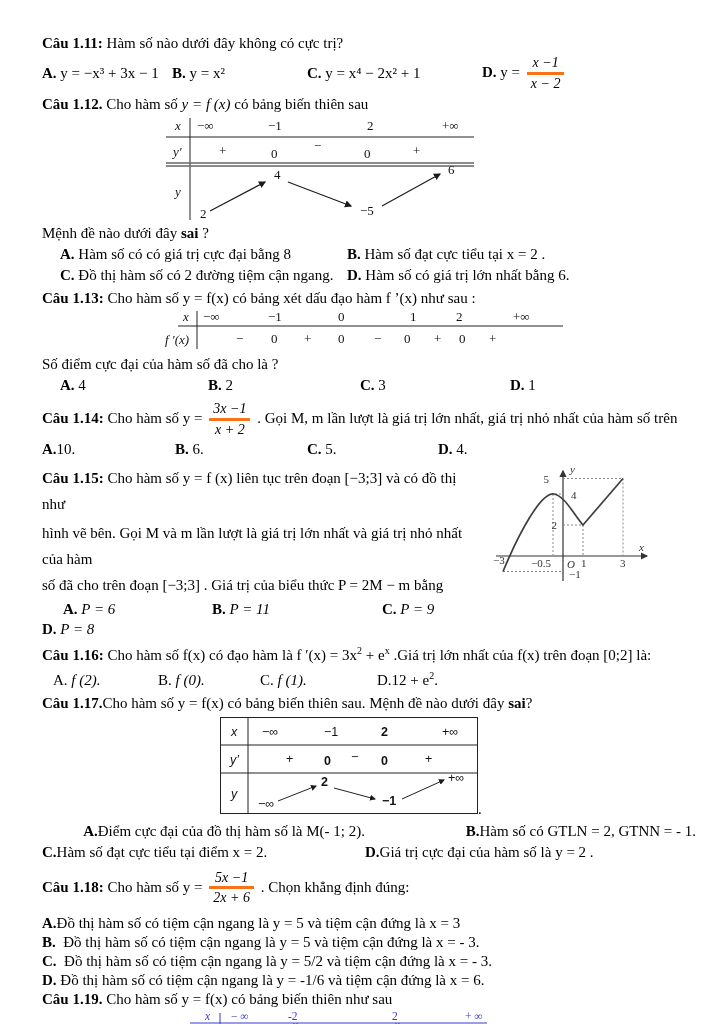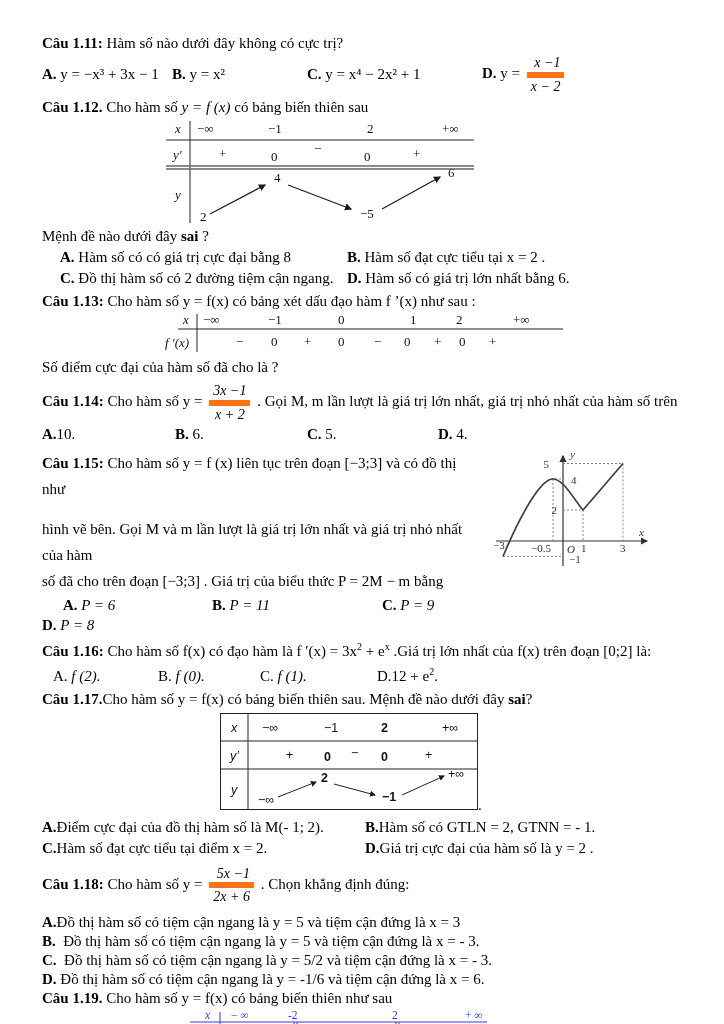--- a/index.html
+++ b/index.html
@@ -12,21 +12,21 @@
   .opts{display:grid;line-height:19px;margin-top:2px;}
   .q11opts{grid-template-columns:130px 135px 175px 1fr;align-items:center;margin:2px 0 2px 0;}
   .q12opts{grid-template-columns:287px 1fr;padding-left:18px;}
   .q13opts{grid-template-columns:148px 152px 150px 1fr;padding-left:18px;}
   .q14opts{grid-template-columns:133px 132px 131px 1fr;}
   .q15opts{grid-template-columns:149px 170px 1fr;padding-left:21px;width:470px;}
   .q16opts{grid-template-columns:105px 102px 117px 1fr;padding-left:11px;margin-top:6px;}
   .q17opts{grid-template-columns:323px 1fr;}
   .frac{display:inline-block;vertical-align:middle;text-align:center;
         font-style:italic;font-size:14px;line-height:1.12;margin:0 3px;}
-  .frac .num{display:block;border-bottom:6px solid #f97316;padding:0 4px 1px;text-align:right;}
+  .frac .num{display:block;border-bottom:3px solid #f97316;padding:0 4px 1px;}
   .frac .den{display:block;padding:1px 4px 0;}
   sup{font-size:10px;line-height:0;}
   svg text{font-family:"Liberation Serif","DejaVu Serif",serif;font-size:13px;fill:#111;}
   svg .ti{font-style:italic;}
   .tl{stroke:#222;stroke-width:1;}
   .tl2{stroke:#666;stroke-width:1.4;}
   .arr{stroke:#1a1a1a;stroke-width:1.2;}
   .g15 text{font-size:11px;fill:#333;}
   .g15 .gax{stroke:#333;stroke-width:1.2;}
   .g15 .gd{stroke:#888;stroke-width:1;stroke-dasharray:2,2;fill:none;}
@@ -150,20 +150,26 @@
     <text x="106" y="34">0</text>
     <text x="139" y="34">+</text>
     <text x="173" y="34">0</text>
     <text x="209" y="34">−</text>
     <text x="239" y="34">0</text>
     <text x="269" y="34">+</text>
     <text x="294" y="34">0</text>
     <text x="324" y="34">+</text>
   </svg>
   <div class="qline">Số điểm cực đại của hàm số đã cho là ?</div>
+  <div class="opts q13opts">
+    <div><span class="b">A.</span> <span>4</span></div>
+    <div><span class="b">B.</span> <span>2</span></div>
+    <div><span class="b">C.</span> <span>3</span></div>
+    <div><span class="b">D.</span> <span>1</span></div>
+  </div>
 
   <div class="qline" style="margin-top:6px;">
     <span class="b">Câu 1.14:</span>
     <span>Cho hàm số y =</span>
     <span class="frac">
       <span class="num">3x −1</span>
       <span class="den">x + 2</span>
     </span>
     <span>. Gọi M, m lần lượt là giá trị lớn nhất, giá trị nhỏ nhất của hàm số trên</span>
   </div>
@@ -197,21 +203,21 @@
       <text x="78" y="117">−1</text>
       <text x="2" y="103">−3</text>
       <text x="40" y="106">−0.5</text>
       <text x="90" y="106">1</text>
       <text x="129" y="106">3</text>
     </svg>
     <div class="qline" style="line-height:26px;margin-top:0;">
       <span class="b">Câu 1.15:</span>
       <span>Cho hàm số  y = f (x)  liên tục trên đoạn  [−3;3]  và có đồ thị như</span>
     </div>
-    <div class="qline" style="line-height:26px;margin-top:14px;">hình vẽ bên. Gọi M và m lần lượt là giá trị lớn nhất và giá trị nhỏ nhất của hàm</div>
+    <div class="qline" style="line-height:26px;margin-top:3px;">hình vẽ bên. Gọi M và m lần lượt là giá trị lớn nhất và giá trị nhỏ nhất của hàm</div>
     <div class="qline" style="line-height:26px;margin-top:0;">số đã cho trên đoạn  [−3;3] . Giá trị của biểu thức  P = 2M − m  bằng</div>
     <div class="opts q15opts">
       <div><span class="b">A.</span> <span class="i">P = 6</span></div>
       <div><span class="b">B.</span> <span class="i">P = 11</span></div>
       <div><span class="b">C.</span> <span class="i">P = 9</span></div>
     </div>
     <div class="qline" style="margin-top:1px;">
       <span class="b">D.</span> <span class="i">P = 8</span>
     </div>
     <div class="clear"></div>
@@ -256,21 +262,21 @@
       <text class="ti" x="11" y="81">y</text>
       <text x="38" y="91">−∞</text>
       <text class="tb" x="101" y="69">2</text>
       <text class="tb" x="162" y="88">−1</text>
       <text x="228" y="65">+∞</text>
       <line class="arr" x1="58" y1="84" x2="96" y2="69" marker-end="url(#ah17)"></line>
       <line class="arr" x1="114" y1="71" x2="155" y2="82" marker-end="url(#ah17)"></line>
       <line class="arr" x1="182" y1="82" x2="224" y2="63" marker-end="url(#ah17)"></line>
     </svg><span>.</span>
   </div>
-  <div class="opts q17opts" style="margin-top:4px;">
+  <div class="opts q17opts" style="margin-top:4px;text-align:right;">
     <div><span class="b">A.</span><span>Điểm cực đại của đồ thị hàm số là M(- 1; 2).</span></div>
     <div><span class="b">B.</span><span>Hàm số có GTLN = 2, GTNN = - 1.</span></div>
   </div>
   <div class="opts q17opts">
     <div><span class="b">C.</span><span>Hàm số đạt cực tiểu tại điểm x = 2.</span></div>
     <div><span class="b">D.</span><span>Giá trị cực đại của hàm số là  y = 2 .</span></div>
   </div>
 
   <div class="qline" style="margin-top:8px;">
     <span class="b">Câu 1.18:</span>

